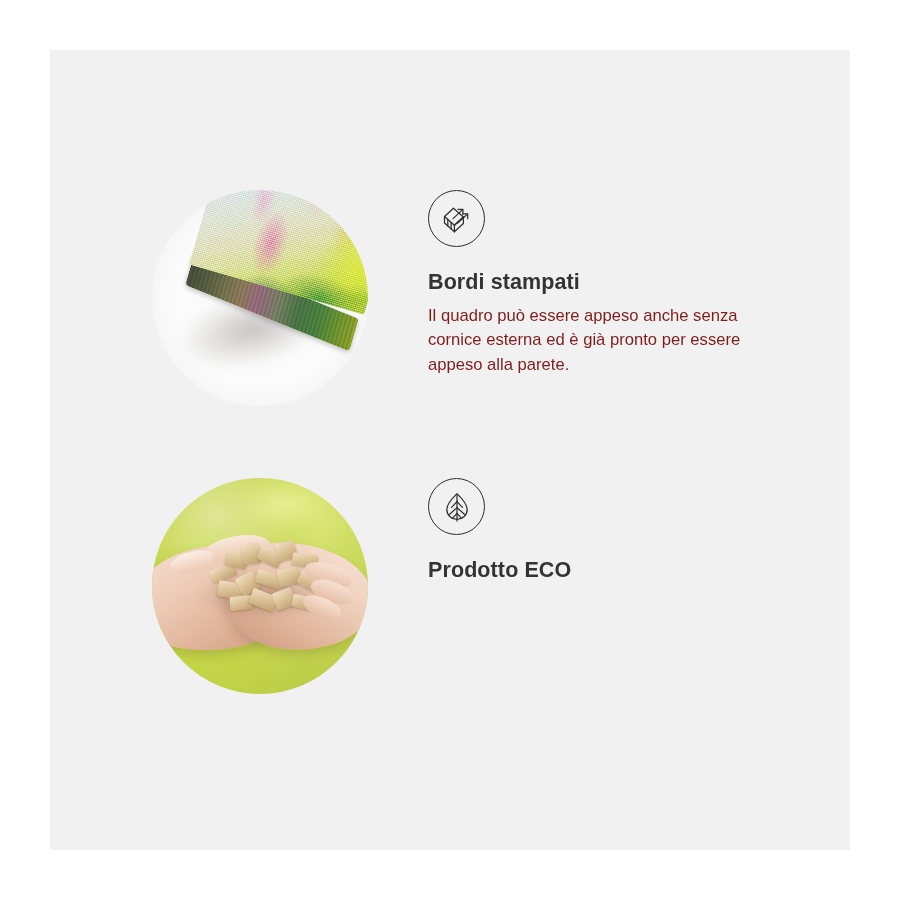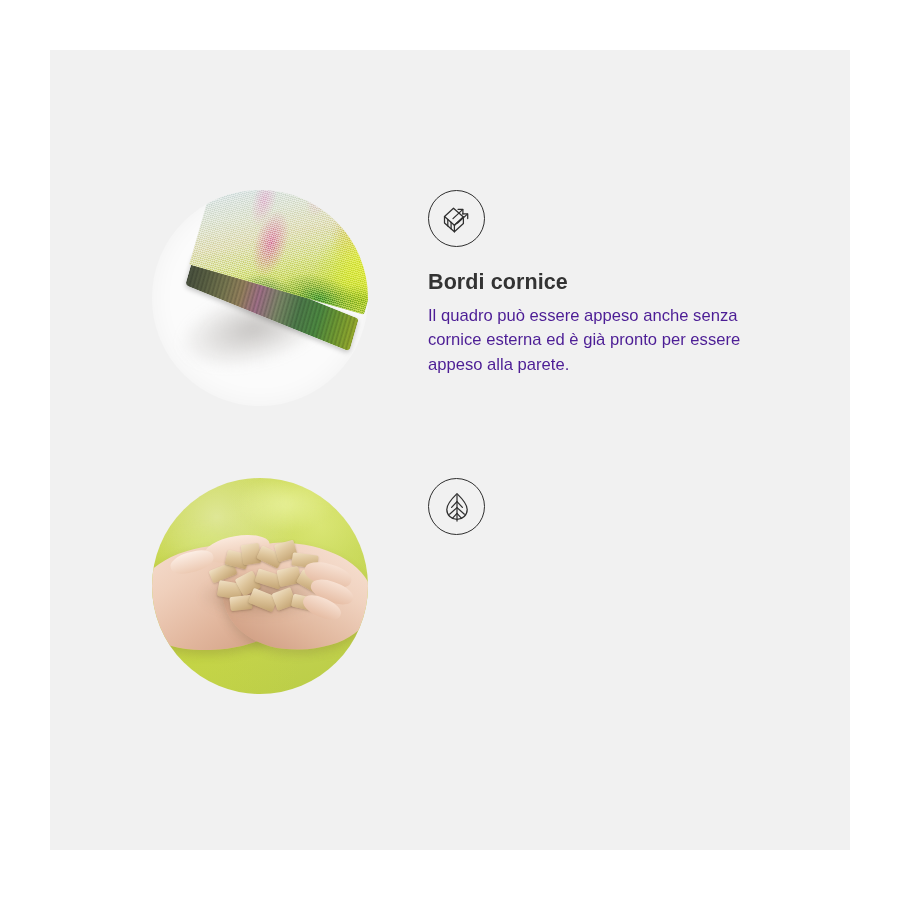--- a/index.html
+++ b/index.html
@@ -246,21 +246,21 @@
     font-size: 21.5px;
     font-weight: 600;
     color: #333333;
     letter-spacing: 0.1px;
     line-height: 1.2;
   }
   .feature-desc {
     margin: 8px 0 0 0;
     font-size: 16.6px;
     font-weight: 400;
-    color: #4c1d95;
+    color: #7f1d1d;
     line-height: 24.5px;
     width: 366px;
     letter-spacing: 0.01px;
   }
 </style>
 </head>
 <body>
 
 <div class="page">
   <div class="panel">
@@ -288,21 +288,21 @@
             <path d="M14.4 23.3 L23.4 15.0 L23.4 21.5 L14.4 29.8"></path>
             <path d="M7.8 17.4 L7.8 23.9"></path>
             <path d="M11.1 20.3 L11.1 26.8"></path>
 
             <path d="M13.0 16.6 L22.6 7.6"></path>
             <path d="M18.0 7.3 L22.9 7.3 L22.9 12.0"></path>
             <path d="M17.6 21.0 L27.4 12.1"></path>
             <path d="M22.6 11.8 L27.7 11.8 L27.7 16.5"></path>
           </svg>
         </div>
-        <h2 class="feature-title">Bordi cornice</h2>
+        <h2 class="feature-title">Bordi stampati</h2>
         <p class="feature-desc">Il quadro può essere appeso anche senza cornice esterna ed è già pronto per essere appeso alla parete.</p>
       </div>
     </div>
 
     <div class="feature feature-2">
 
       <div class="media media-eco">
         <div class="eco-blur"></div>
 
         <div class="hand-left"></div>
@@ -345,17 +345,18 @@
             <path d="M17 5.0 L17 31.0"></path>
 
             <path d="M17 11.6 L11.6 17.4"></path>
             <path d="M17 11.6 L22.4 17.4"></path>
             <path d="M17 17.6 L9.6 24.2"></path>
             <path d="M17 17.6 L24.4 24.2"></path>
             <path d="M17 23.4 L12.4 28.4"></path>
             <path d="M17 23.4 L21.6 28.4"></path>
           </svg>
         </div>
+        <h2 class="feature-title">Prodotto ECO</h2>
       </div>
     </div>
 
   </div>
 </div>
 
 </body></html>

